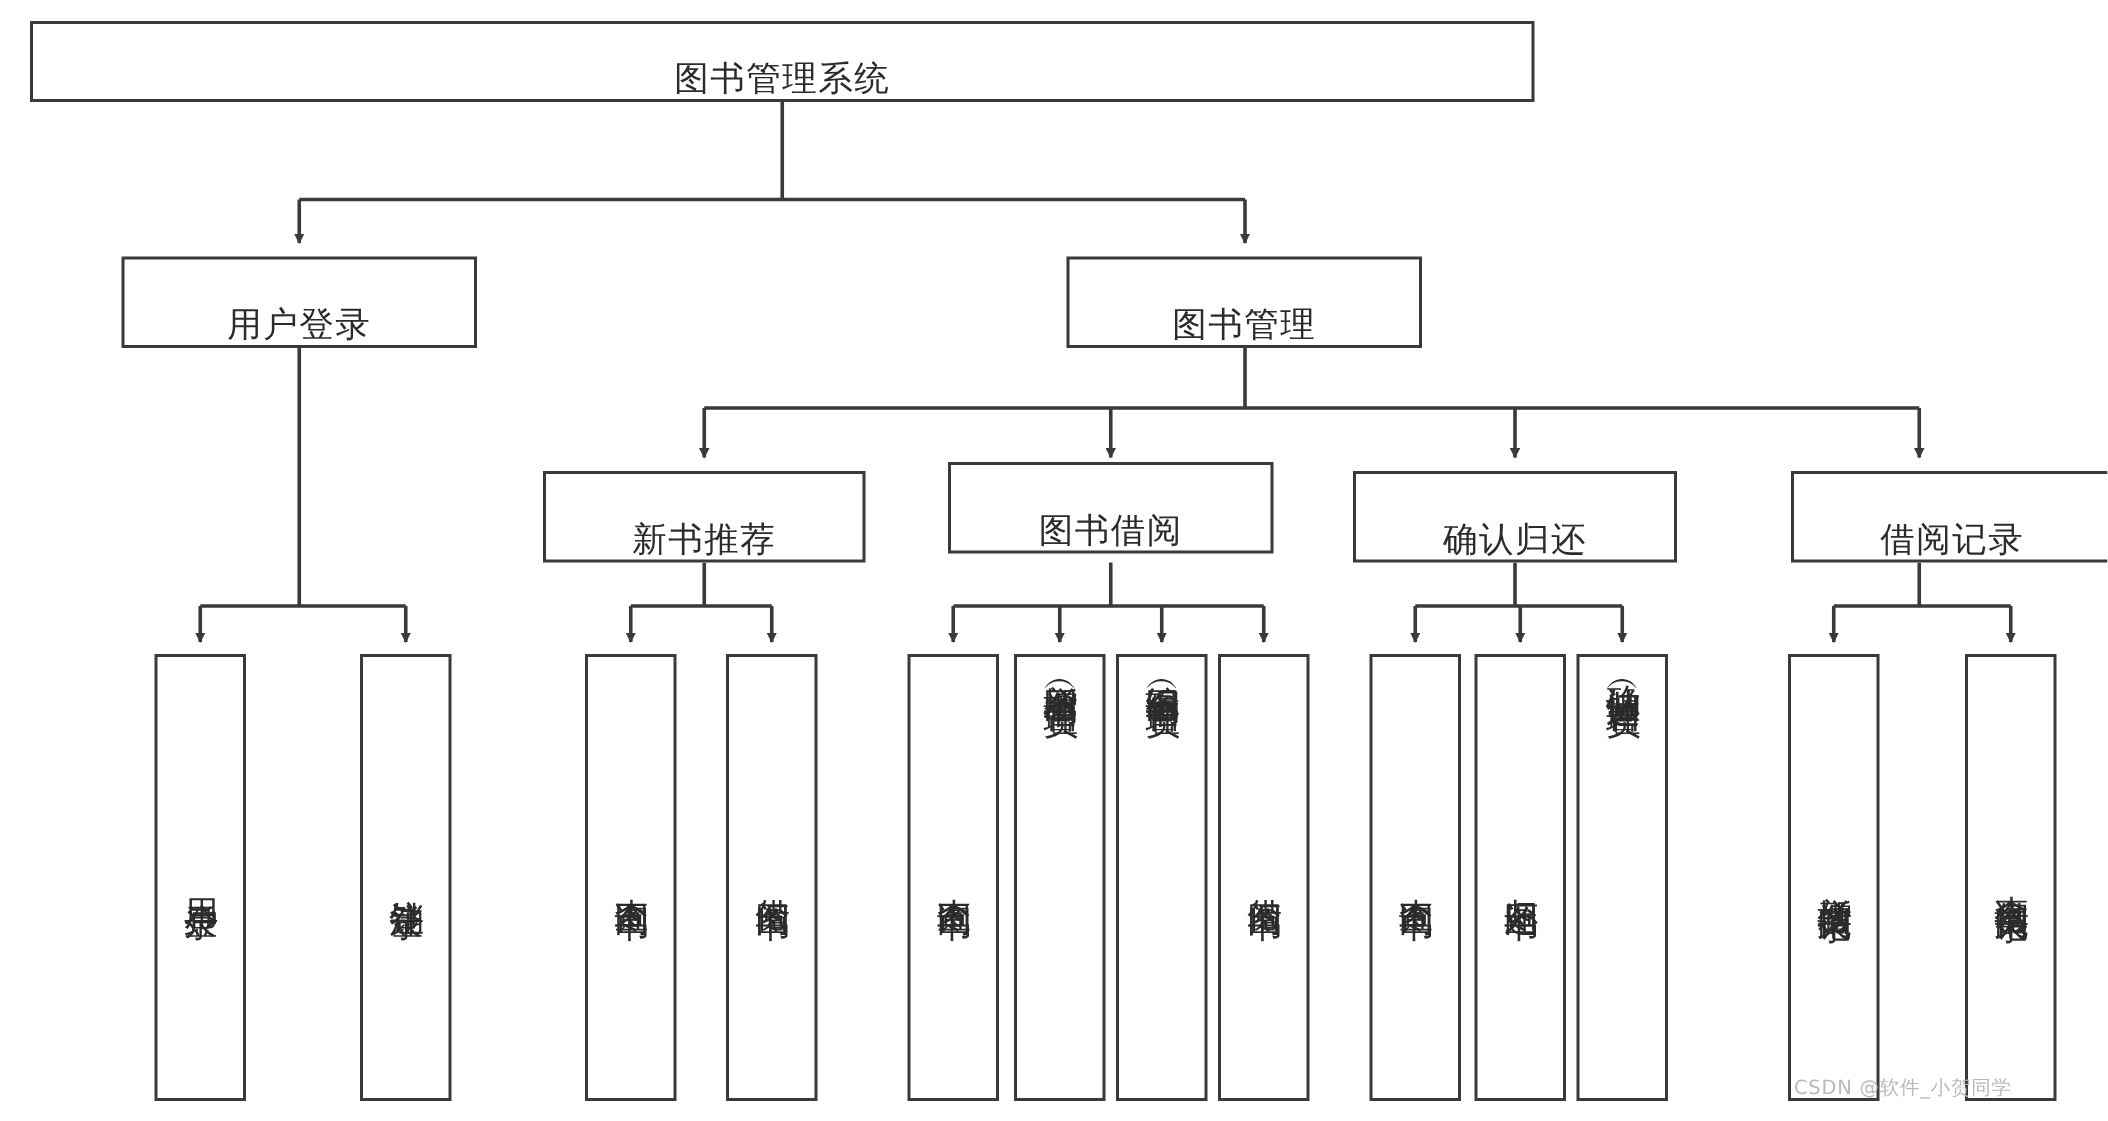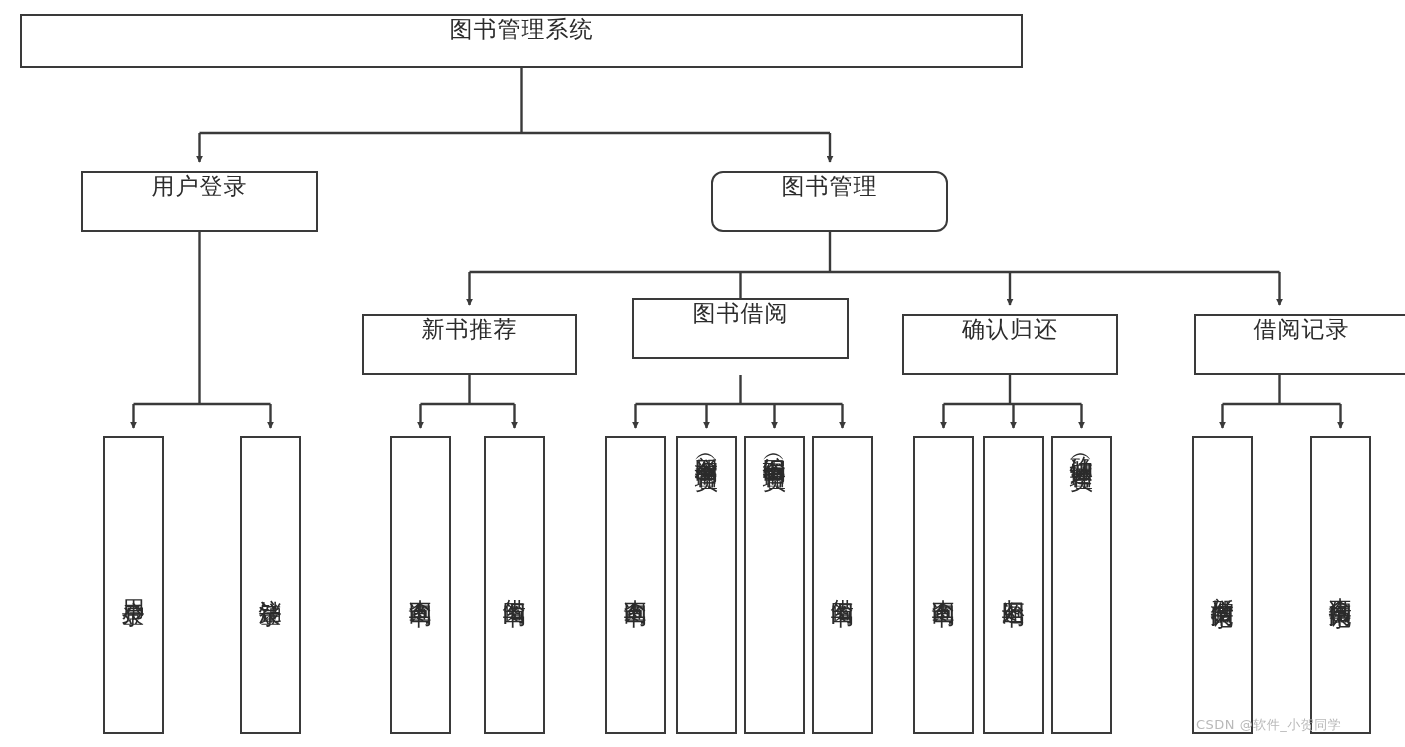--- a/index.html
+++ b/index.html
@@ -24,21 +24,21 @@
     width: 1405px;
     height: 747px;
     pointer-events: none;
   }
   .node {
     position: absolute;
     box-sizing: border-box;
     background: #ffffff;
     border: 2px solid #3a3a3a;
     display: flex;
-    align-items: flex-start;
+    align-items: flex-end;
     justify-content: center;
     color: #2b2b2b;
   }
   .node.horiz .label {
     font-size: 23px;
     line-height: 1.15;
     letter-spacing: 1px;
     white-space: nowrap;
   }
   .node.vert {
@@ -121,28 +121,28 @@
     </g>
   </svg>
 
   <div class="node horiz" id="n-root" style="left: 20px; top: 14px; width: 1003px; height: 54px; border-color: rgb(58, 58, 58); color: rgb(43, 43, 43); background: rgb(255, 255, 255);">
     <span class="label">图书管理系统</span>
   </div>
 
   <div class="node horiz" id="n-l2-0" style="left: 81px; top: 171px; width: 237px; height: 61px; border-color: rgb(58, 58, 58); color: rgb(43, 43, 43); background: rgb(255, 255, 255);">
     <span class="label">用户登录</span>
   </div>
-  <div class="node horiz" id="n-l2-1" style="left: 711px; top: 171px; width: 237px; height: 61px; border-color: rgb(58, 58, 58); color: rgb(43, 43, 43); background: rgb(255, 255, 255); border-radius: 12px;">
+  <div class="node horiz" id="n-l2-1" style="left: 711px; top: 171px; width: 237px; height: 61px; border-color: rgb(58, 58, 58); color: rgb(43, 43, 43); background: rgb(255, 255, 255);">
     <span class="label">图书管理</span>
   </div>
 
   <div class="node horiz" id="n-l3-0" style="left: 362px; top: 314px; width: 215px; height: 61px; border-color: rgb(58, 58, 58); color: rgb(43, 43, 43); background: rgb(255, 255, 255);">
     <span class="label">新书推荐</span>
   </div>
-  <div class="node horiz" id="n-l3-1" style="left: 632px; top: 298px; width: 217px; height: 61px; border-color: rgb(58, 58, 58); color: rgb(43, 43, 43); background: rgb(255, 255, 255);">
+  <div class="node horiz" id="n-l3-1" style="left: 632px; top: 308px; width: 217px; height: 61px; border-color: rgb(58, 58, 58); color: rgb(43, 43, 43); background: rgb(255, 255, 255);">
     <span class="label">图书借阅</span>
   </div>
   <div class="node horiz" id="n-l3-2" style="left: 902px; top: 314px; width: 216px; height: 61px; border-color: rgb(58, 58, 58); color: rgb(43, 43, 43); background: rgb(255, 255, 255);">
     <span class="label">确认归还</span>
   </div>
   <div class="node horiz" id="n-l3-3" style="left: 1194px; top: 314px; width: 215px; height: 61px; border-color: rgb(58, 58, 58); color: rgb(43, 43, 43); background: rgb(255, 255, 255);">
     <span class="label">借阅记录</span>
   </div>
 
   <div class="node vert mid" id="n-lf-0" style="left: 103px; top: 436px; width: 61px; height: 298px; border-color: rgb(58, 58, 58); color: rgb(43, 43, 43); background: rgb(255, 255, 255);">

